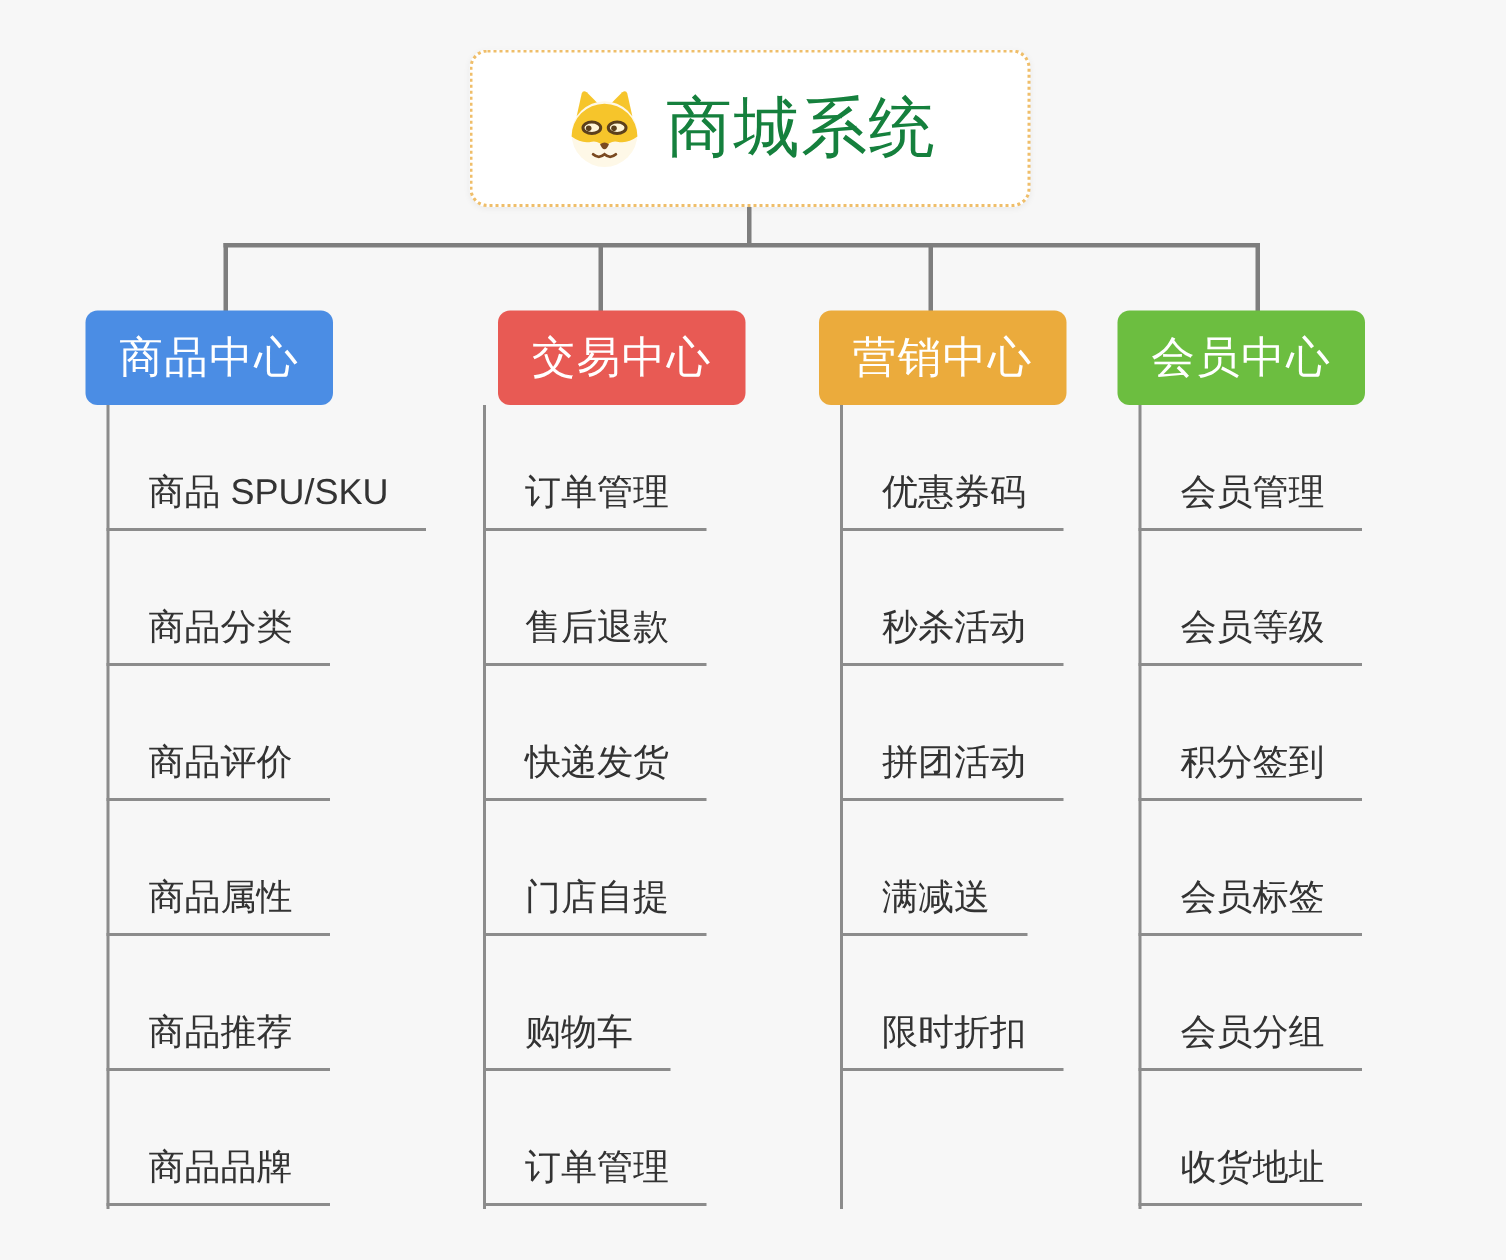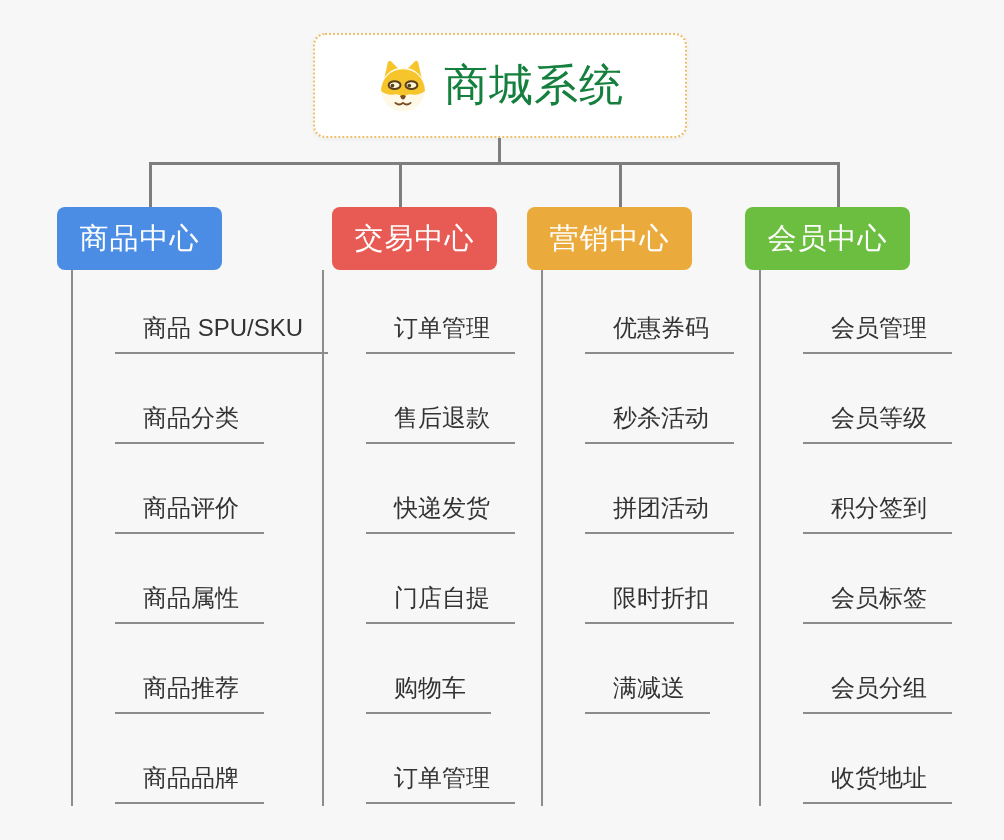--- a/index.html
+++ b/index.html
@@ -19,28 +19,28 @@
 
   
   .line { position:absolute; background:#7e7e7e; }
   .root-stub   { left:498px; top:138px; width:3px; height:26px; }
   .h-connector { left:149px; top:162px; width:691px; height:3px; }
   .stem   { top:162px; width:3px; height:46px; }
   .stem-0 { left:149px; } .stem-1 { left:399px; } .stem-2 { left:619px; } .stem-3 { left:837px; }
 
   
   .column { position:absolute; top:207px; }
-  .col-0 { left:57px; } .col-1 { left:308px; } .col-2 { left:527px; } .col-3 { left:745px; }
+  .col-0 { left:57px; } .col-1 { left:308px; } .col-2 { left:546px; } .col-3 { left:745px; }
   .branch-node {
     width:165px; height:63px; border-radius:8px;
     display:flex; align-items:center; justify-content:center;
     color:#ffffff; font-size:29px; font-weight:400; letter-spacing:1px; cursor:default;
   }
   .trunk { position:absolute; left:14px; top:63px; width:2px; height:536px; background:#8c8c8c; }
-  .slot { margin-left:14px; height:90px; display:flex; align-items:flex-end;padding-left:44px; }
+  .slot { margin-left:14px; height:90px; display:flex; align-items:flex-end; }
   .slot.first { height:84px; }
   .leaf-node {
     display:inline-block; white-space:nowrap; width:max-content;
     padding:0 25px 8px 28px; border-bottom:2px solid #8c8c8c;
     font-size:24px; color:#333333; cursor:default;
   }
 </style>
 </head>
 <body>
 
@@ -127,24 +127,24 @@
     <div class="slot first">
         <span class="leaf-node">优惠券码</span>
       </div>
     <div class="slot">
         <span class="leaf-node">秒杀活动</span>
       </div>
     <div class="slot">
         <span class="leaf-node">拼团活动</span>
       </div>
     <div class="slot">
-        <span class="leaf-node">限时折扣</span>
+        <span class="leaf-node">满减送</span>
       </div>
     <div class="slot">
-        <span class="leaf-node">满减送</span>
+        <span class="leaf-node">限时折扣</span>
       </div>
   </div>
 
   <div class="column col-3">
     <div class="branch-node" style="background: rgb(108, 190, 64);">会员中心</div>
     <div class="trunk"></div>
     <div class="slot first">
         <span class="leaf-node">会员管理</span>
       </div>
     <div class="slot">

